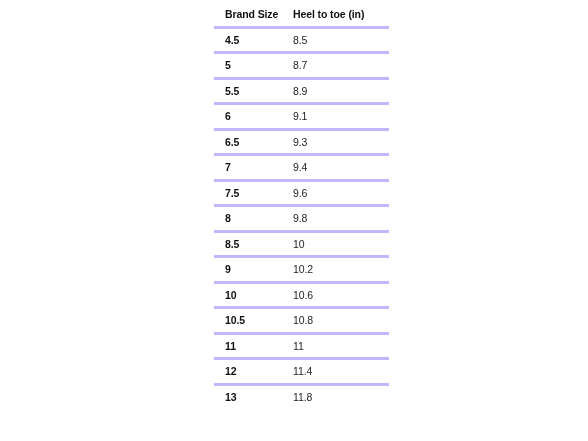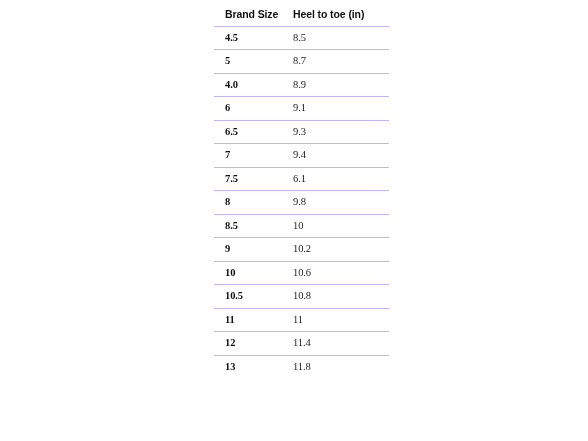--- a/index.html
+++ b/index.html
@@ -75,22 +75,21 @@
   }
   table.size-table tbody td.cell-heel {
     font-weight: normal;
     padding-left: 4px;
     color: #232323;
     letter-spacing: -0.1px;
   }
 
   
   table.size-table tbody tr {
-    border-top: 1px solid #c4b5fd;
-    font-family: Liberation Serif, serif;
+    border-top: 3px solid #c4b5fd;
   }
 
   
   table.size-table thead tr th:first-child { border-top-left-radius: 7px; }
   table.size-table thead tr th:last-child  { border-top-right-radius: 7px; }
 </style>
 </head>
 <body>
 
 <div id="page">
@@ -107,38 +106,38 @@
 
       <tr>
             <td class="col-brand cell-brand">4.5</td>
             <td class="col-heel cell-heel">8.5</td>
           </tr>
           <tr>
             <td class="col-brand cell-brand">5</td>
             <td class="col-heel cell-heel">8.7</td>
           </tr>
           <tr>
-            <td class="col-brand cell-brand">4.0</td>
+            <td class="col-brand cell-brand">5.5</td>
             <td class="col-heel cell-heel">8.9</td>
           </tr>
           <tr>
             <td class="col-brand cell-brand">6</td>
             <td class="col-heel cell-heel">9.1</td>
           </tr>
           <tr>
             <td class="col-brand cell-brand">6.5</td>
             <td class="col-heel cell-heel">9.3</td>
           </tr>
           <tr>
             <td class="col-brand cell-brand">7</td>
             <td class="col-heel cell-heel">9.4</td>
           </tr>
           <tr>
             <td class="col-brand cell-brand">7.5</td>
-            <td class="col-heel cell-heel">6.1</td>
+            <td class="col-heel cell-heel">9.6</td>
           </tr>
           <tr>
             <td class="col-brand cell-brand">8</td>
             <td class="col-heel cell-heel">9.8</td>
           </tr>
           <tr>
             <td class="col-brand cell-brand">8.5</td>
             <td class="col-heel cell-heel">10</td>
           </tr>
           <tr>

